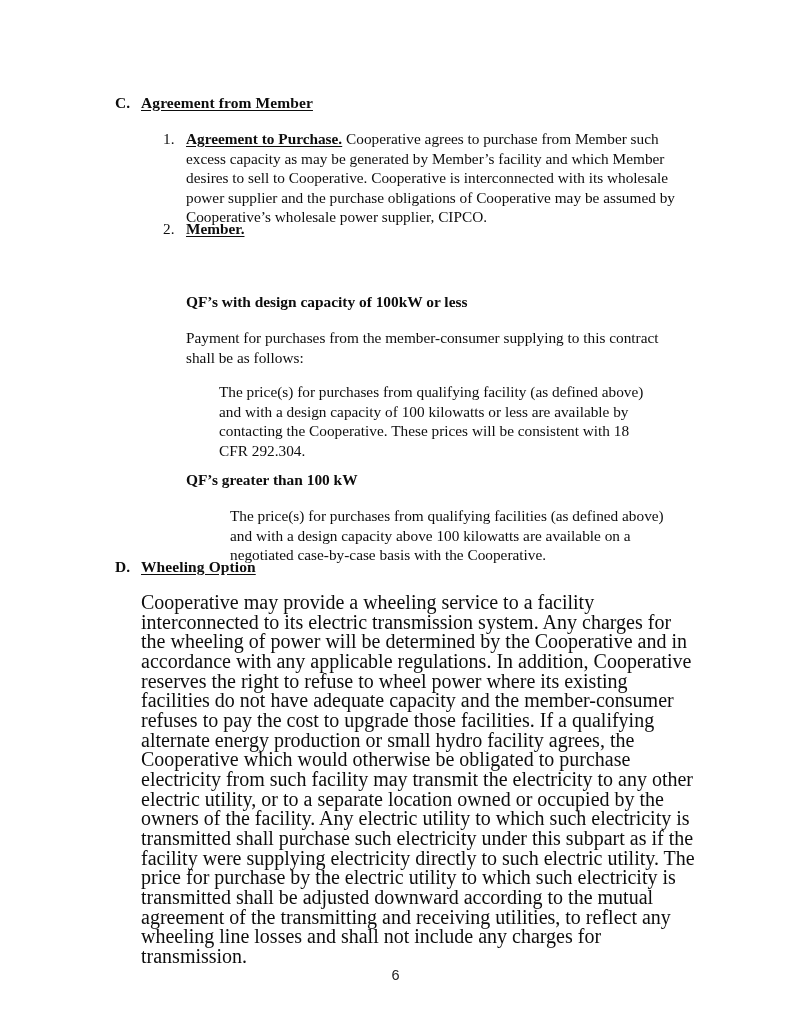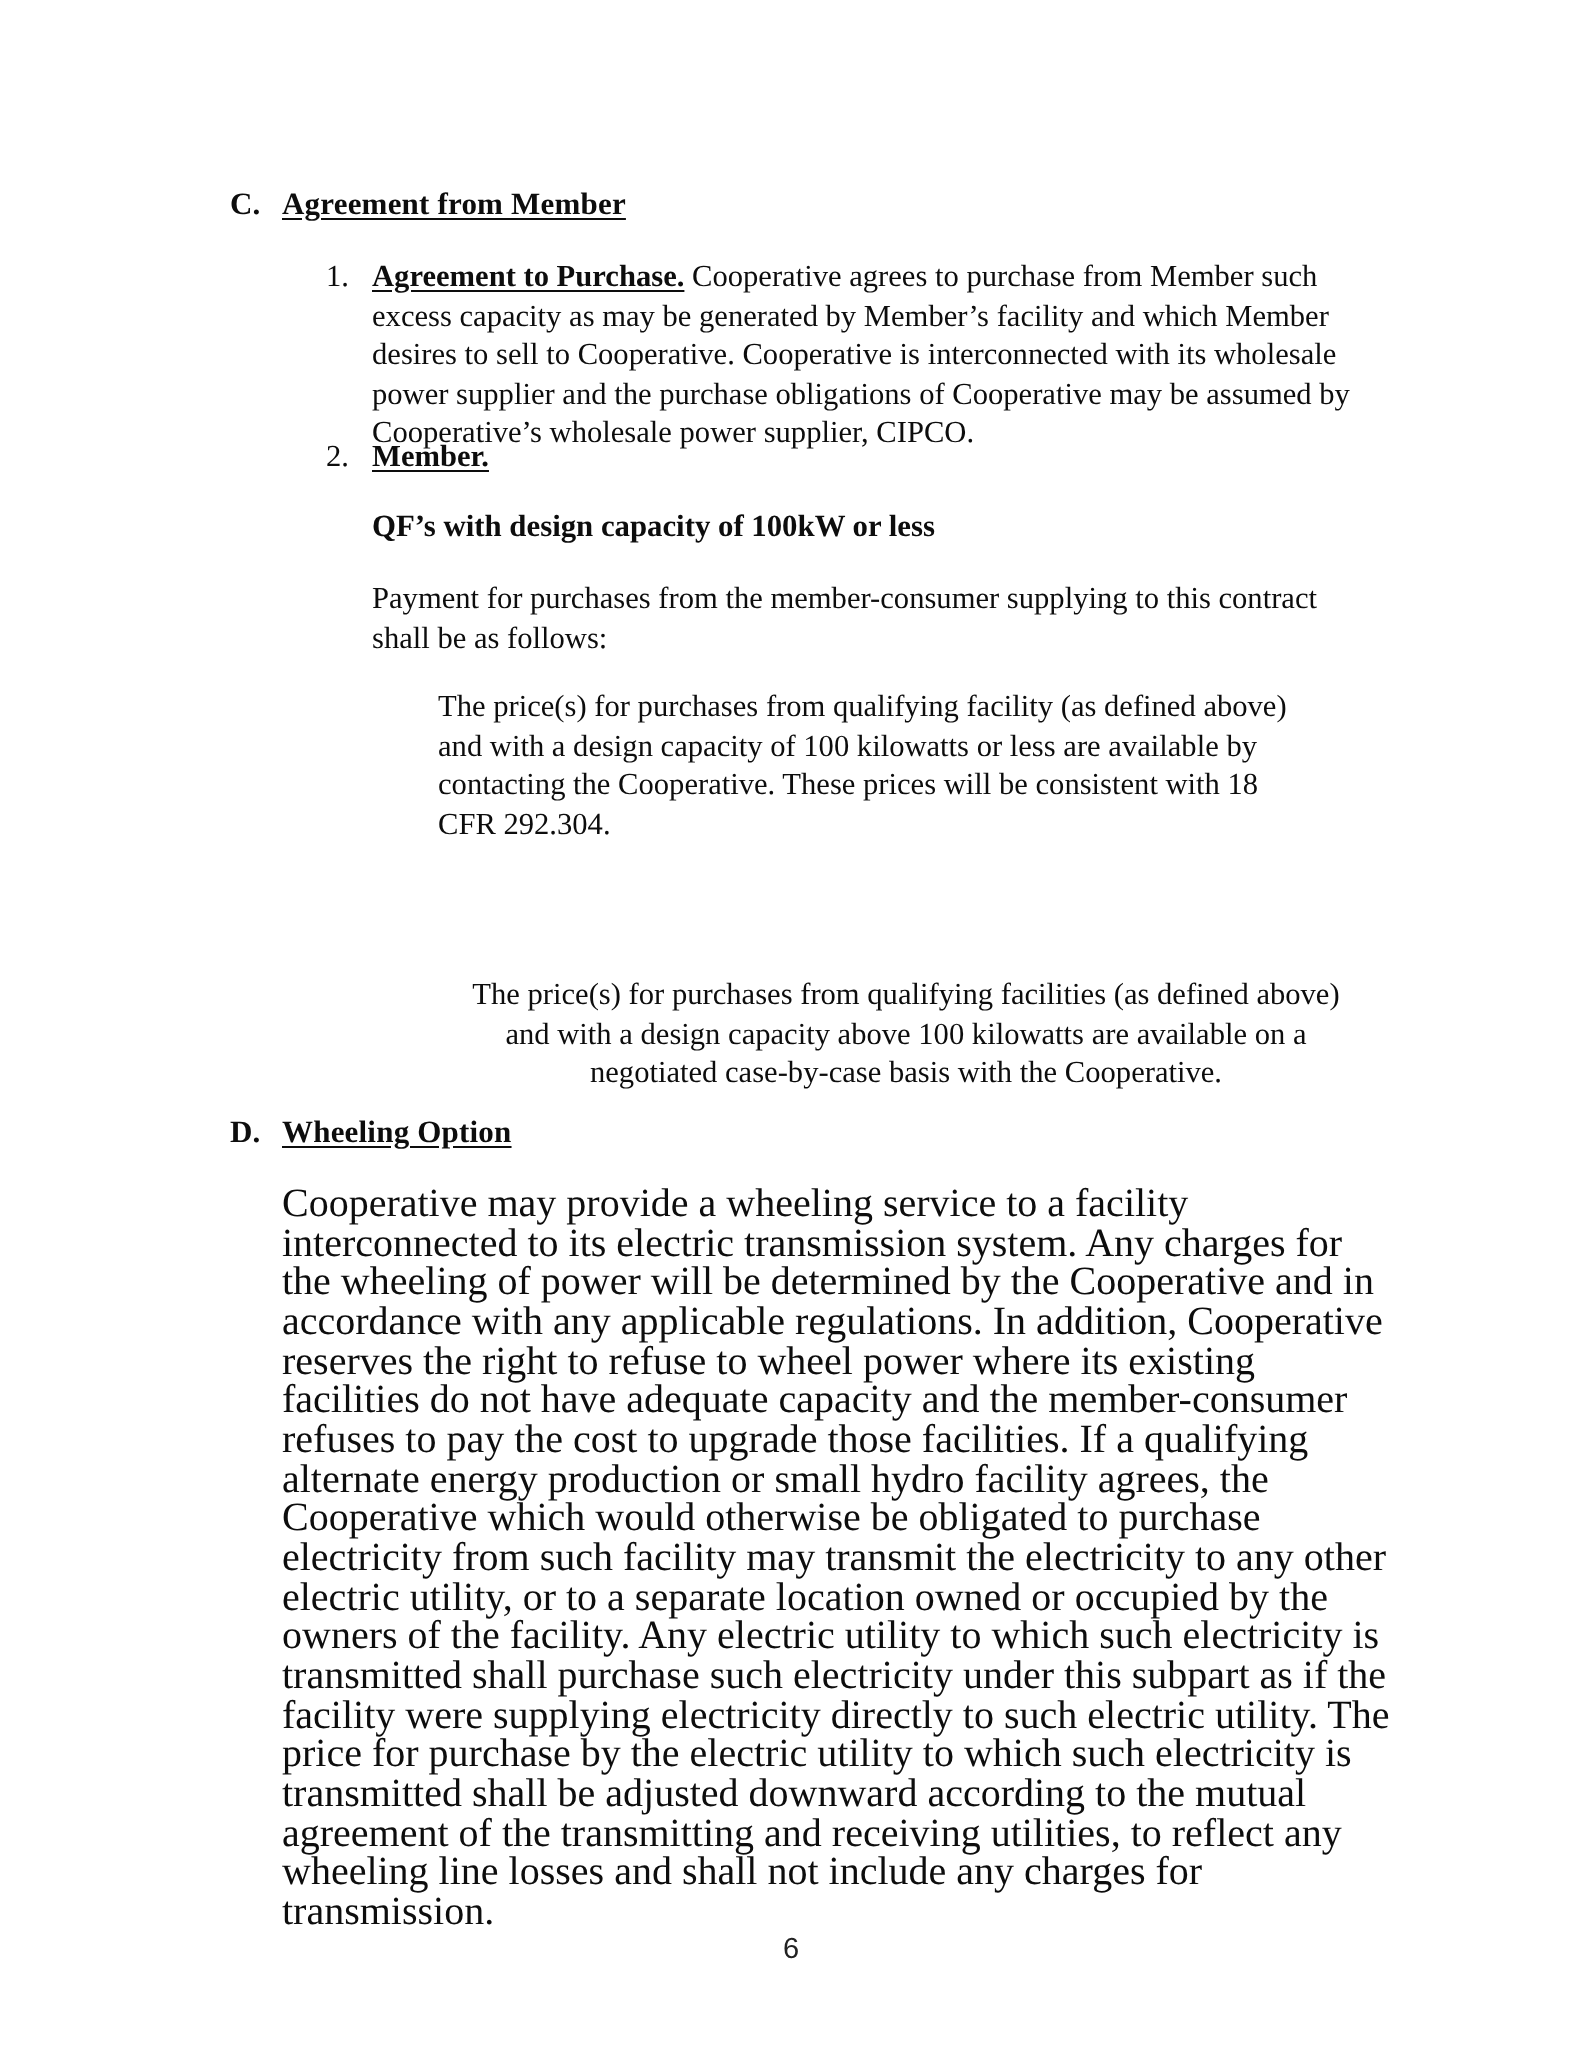--- a/index.html
+++ b/index.html
@@ -62,20 +62,21 @@
     text-underline-offset: 2px;
     font-weight: bold;
   }
 
   
   .txt-block {
     position: absolute;
     font-size: 15.3px;
     line-height: 19.6px;
     text-align: left;
+    margin-top: 38px;
   }
   .txt-block.bold {
     font-weight: bold;
     font-size: 15.4px;
   }
 
   .body-para {
     position: absolute;
     font-size: 20px;
     line-height: 19.65px;
@@ -111,22 +112,23 @@
     <span class="num">2.</span>
     <span class="item-body"><span class="lead-underline">Member.</span></span>
   </div>
 
   <div class="txt-block bold" style="left:186px; top:254px; width:510px;">QF’s with design capacity of 100kW or less</div>
 
   <div class="txt-block" style="left:186px; top:290px; width:480px;">Payment for purchases from the member-consumer supplying to this contract shall be as follows:</div>
 
   <div class="txt-block" style="left:219px; top:344px; width:436px;">The price(s) for purchases from qualifying facility (as defined above) and with a design capacity of 100 kilowatts or less are available by contacting the Cooperative.  These prices will be consistent with 18 CFR 292.304.</div>
 
+  <div class="txt-block bold" style="left:186px; top:432px; width:510px;">QF’s greater than 100 kW</div>
 
-  <div class="txt-block" style="left:230px; top:488px; width:446px;text-align:center;">The price(s) for purchases from qualifying facilities (as defined above) and with a design capacity above 100 kilowatts are available on a negotiated case-by-case basis with the Cooperative.</div>
+  <div class="txt-block" style="left:230px; top:468px; width:446px;">The price(s) for purchases from qualifying facilities (as defined above) and with a design capacity above 100 kilowatts are available on a negotiated case-by-case basis with the Cooperative.</div>
 
   <div class="section-heading" style="left:115px; top:558px;">
     <span class="sec-letter">D.</span>
     <span class="sec-title">Wheeling Option</span>
   </div>
 
   <div class="body-para" style="left:141px; top:593px; width:556px;">Cooperative may provide a wheeling service to a facility interconnected to its electric transmission system.  Any charges for the wheeling of power will be determined by the Cooperative and in accordance with any applicable regulations.  In addition, Cooperative reserves the right to refuse to wheel power where its existing facilities do not have adequate capacity and the member-consumer refuses to pay the cost to upgrade those facilities.  If a qualifying alternate energy production or small hydro facility agrees, the Cooperative which would otherwise be obligated to purchase electricity from such facility may transmit the electricity to any other electric utility, or to a separate location owned or occupied by the owners of the facility.  Any electric utility to which such electricity is transmitted shall purchase such electricity under this subpart as if the facility were supplying electricity directly to such electric utility.  The price for purchase by the electric utility to which such electricity is transmitted shall be adjusted downward according to the mutual agreement of the transmitting and receiving utilities, to reflect any wheeling line losses and shall not include any charges for transmission.</div>
 
   <div class="page-number" style="top:967px;">6</div>
 

